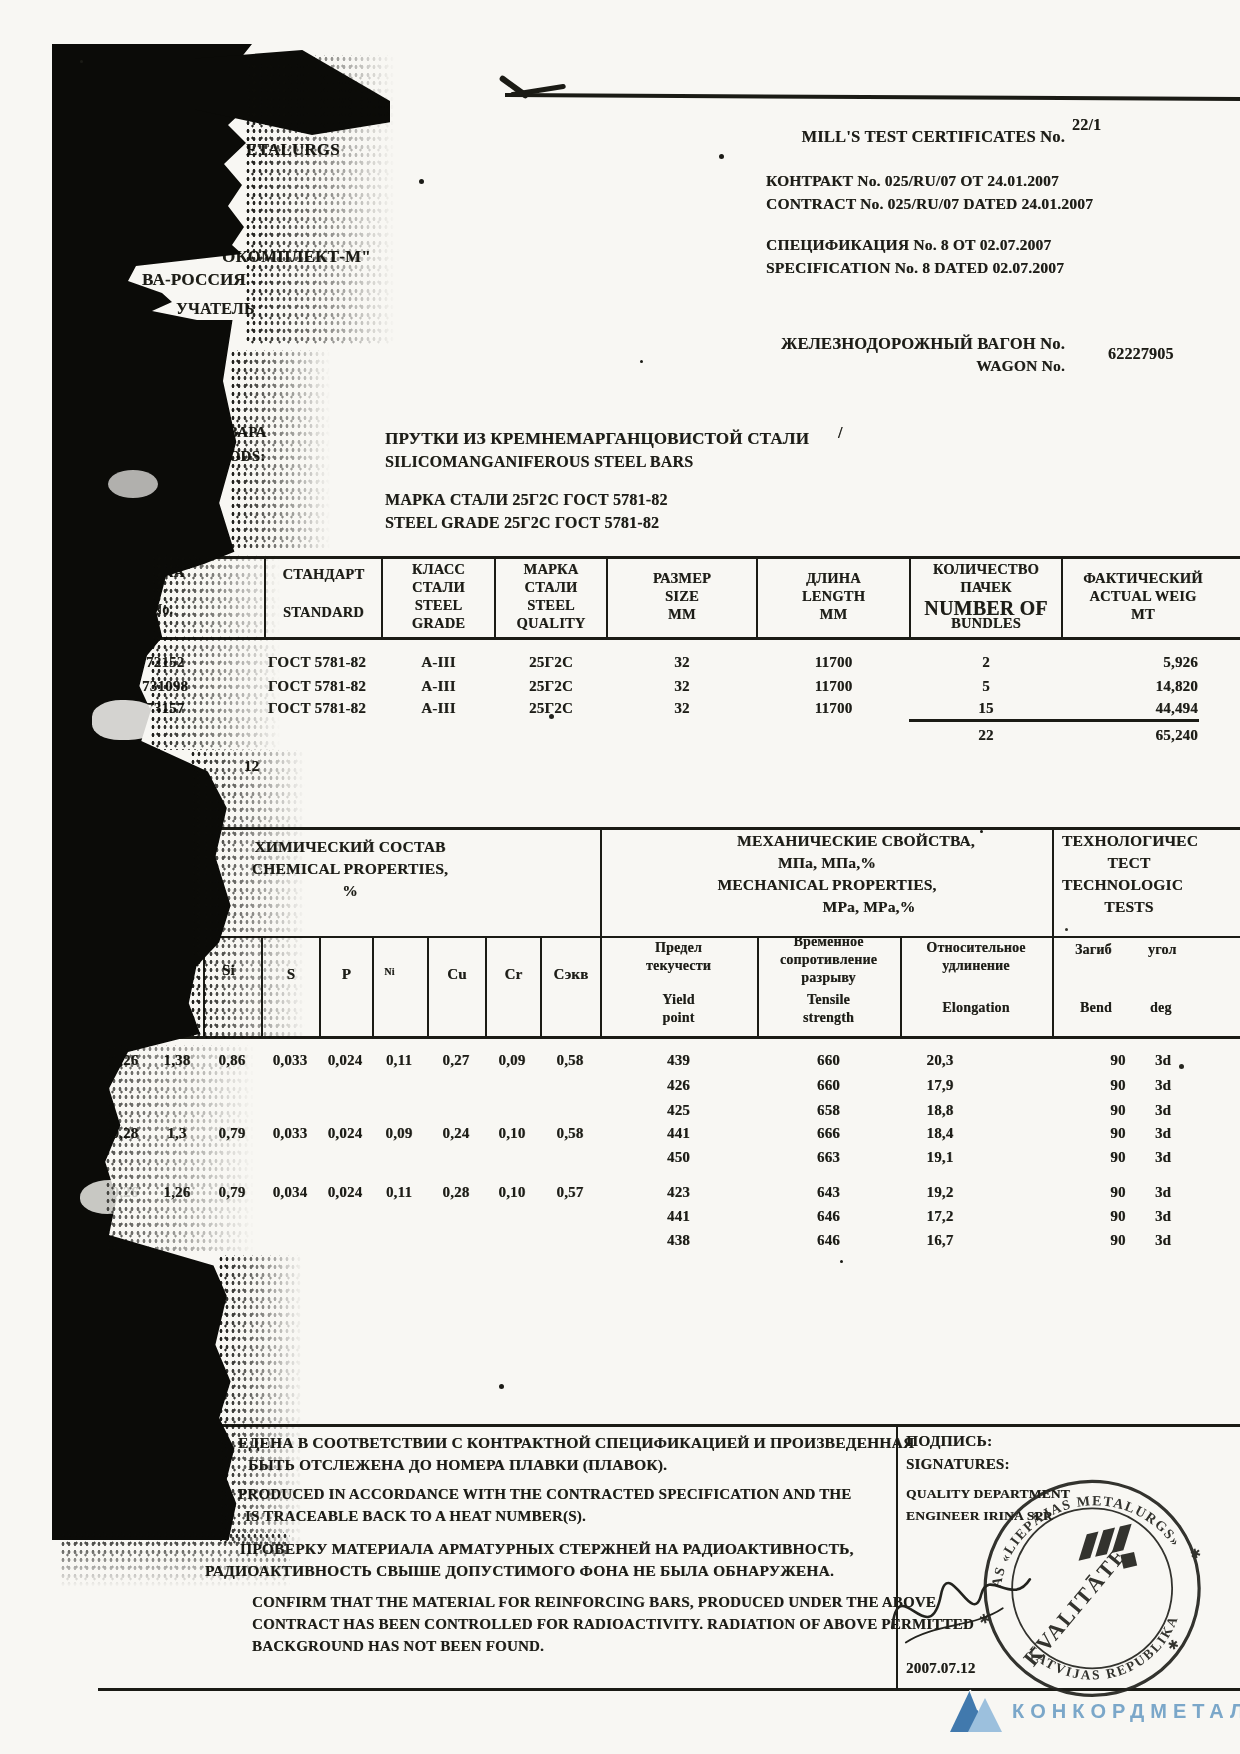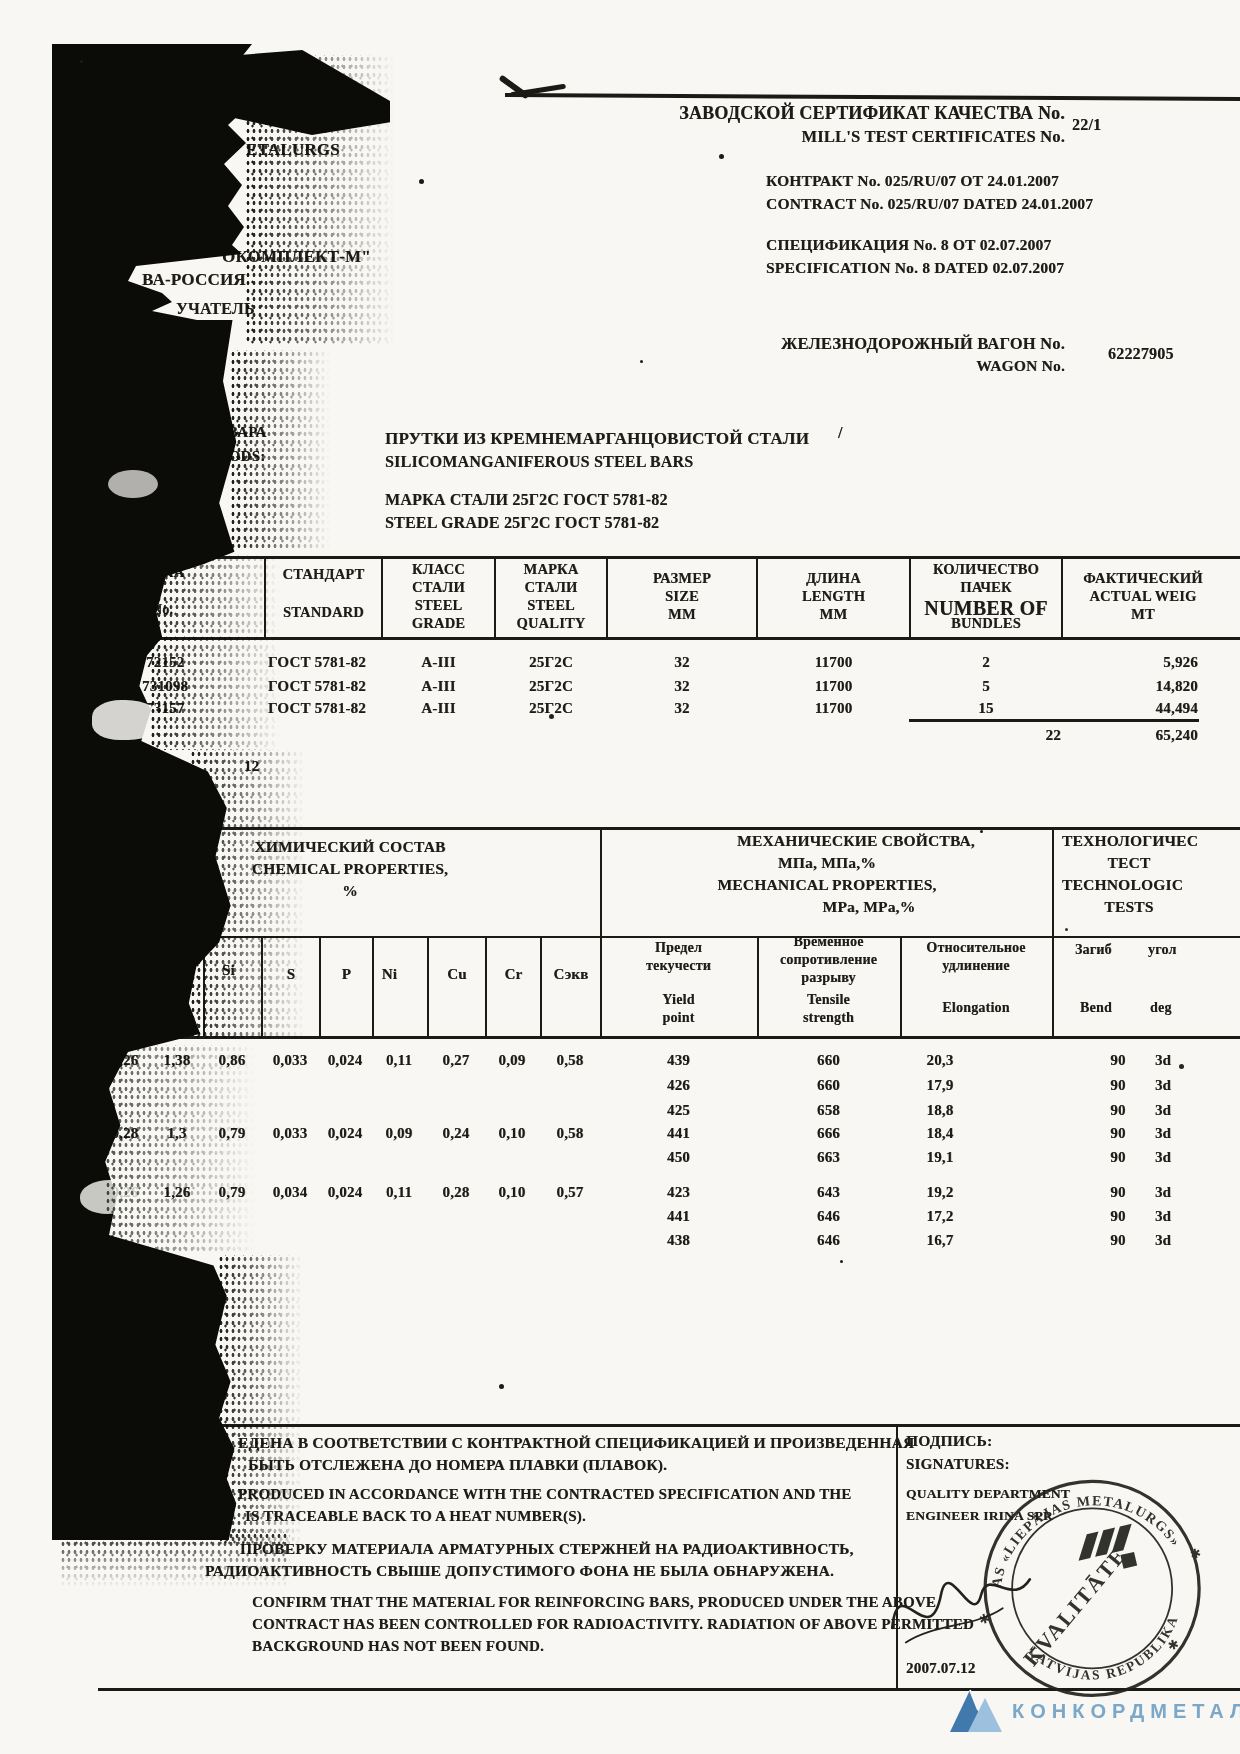--- a/index.html
+++ b/index.html
@@ -29,21 +29,20 @@
 </style>
 </head>
 <body>
 
 <div class="page">
 
   <div class="hl art" style="left:505px;top:95px;width:735px;height:4px;transform:rotate(.3deg);"></div>
   <div class="hl art" style="left:497px;top:84px;width:34px;height:6px;transform:rotate(36deg);border-radius:3px;"></div>
   <div class="hl art" style="left:510px;top:88px;width:56px;height:5px;transform:rotate(-9deg);border-radius:3px;"></div>
 
-  <div class="tx rt" style="left:620px;top:103px;width:445px;font-size:18px;">ЗАВОДСКОЙ СЕРТИФИКАТ КАЧЕСТВА  No.</div>
   <div class="tx rt" style="left:620px;top:127px;width:445px;font-size:16.5px;">MILL'S TEST CERTIFICATES  No.</div>
   <div class="tx" style="left:1072px;top:116px;font-size:16px;">22/1</div>
 
   <div class="tx" style="left:766px;top:172px;font-size:15.5px;">КОНТРАКТ No. 025/RU/07 ОТ 24.01.2007</div>
   <div class="tx" style="left:766px;top:195px;font-size:15.5px;">CONTRACT No. 025/RU/07 DATED 24.01.2007</div>
   <div class="tx" style="left:766px;top:236px;font-size:15.5px;">СПЕЦИФИКАЦИЯ No. 8 ОТ 02.07.2007</div>
   <div class="tx" style="left:766px;top:259px;font-size:15.5px;">SPECIFICATION No. 8 DATED 02.07.2007</div>
 
   <div class="tx rt" style="left:700px;top:334px;width:365px;font-size:16.5px;">ЖЕЛЕЗНОДОРОЖНЫЙ ВАГОН No.</div>
   <div class="tx rt" style="left:700px;top:357px;width:365px;font-size:15.5px;">WAGON No.</div>
@@ -107,21 +106,21 @@
 
   <div class="tx" style="left:268px;top:700px;font-size:15px;">ГОСТ 5781-82</div>
   <div class="tx ctr" style="left:383px;top:700px;width:111px;font-size:15px;">А-III</div>
   <div class="tx ctr" style="left:496px;top:700px;width:110px;font-size:15px;">25Г2С</div>
   <div class="tx ctr" style="left:608px;top:700px;width:148px;font-size:15px;">32</div>
   <div class="tx ctr" style="left:758px;top:700px;width:151px;font-size:15px;">11700</div>
   <div class="tx ctr" style="left:911px;top:700px;width:150px;font-size:15px;">15</div>
   <div class="tx rt" style="left:1061px;top:700px;width:137px;font-size:15px;">44,494</div>
 
   <div class="hl" style="left:909px;top:719px;width:290px;height:3px;"></div>
-  <div class="tx ctr" style="left:911px;top:727px;width:150px;font-size:15px;text-align:right;">22</div>
+  <div class="tx ctr" style="left:911px;top:727px;width:150px;font-size:15px;">22</div>
   <div class="tx rt" style="left:1061px;top:727px;width:137px;font-size:15px;">65,240</div>
 
   <div class="hl" style="left:98px;top:827px;width:1142px;height:3px;"></div>
   <div class="hl" style="left:98px;top:936px;width:1142px;height:2px;"></div>
   <div class="hl" style="left:98px;top:1036px;width:1142px;height:3px;"></div>
   <div class="vl" style="left:98px;top:827px;width:2px;height:212px;"></div>
   <div class="vl" style="left:600px;top:827px;width:2px;height:212px;"></div>
   <div class="vl" style="left:1052px;top:827px;width:2px;height:212px;"></div>
   <div class="vl" style="left:152px;top:938px;width:2px;height:98px;"></div>
   <div class="vl" style="left:203px;top:938px;width:2px;height:98px;"></div>
@@ -141,21 +140,21 @@
   <div class="tx ctr" style="left:602px;top:854px;width:450px;font-size:15.5px;">МПа, МПа,%</div>
   <div class="tx ctr" style="left:602px;top:876px;width:450px;font-size:15.5px;">MECHANICAL PROPERTIES,</div>
   <div class="tx ctr" style="left:602px;top:898px;width:534px;font-size:15.5px;">MPa, MPa,%</div>
   <div class="tx" style="left:1062px;top:832px;font-size:15.5px;">ТЕХНОЛОГИЧЕС</div>
   <div class="tx ctr" style="left:1054px;top:854px;width:150px;font-size:15.5px;">ТЕСТ</div>
   <div class="tx" style="left:1062px;top:876px;font-size:15.5px;">TECHNOLOGIC</div>
   <div class="tx ctr" style="left:1054px;top:898px;width:150px;font-size:15.5px;">TESTS</div>
 
   <div class="tx ctr" style="left:263px;top:966px;width:56px;font-size:15px;">S</div>
   <div class="tx ctr" style="left:321px;top:966px;width:51px;font-size:15px;">P</div>
-  <div class="tx ctr" style="left:374px;top:966px;width:31px;font-size:15px;text-align:center;">Ni</div>
+  <div class="tx ctr" style="left:374px;top:966px;width:31px;font-size:10px;text-align:center;">Ni</div>
   <div class="tx ctr" style="left:429px;top:966px;width:56px;font-size:15px;">Cu</div>
   <div class="tx ctr" style="left:487px;top:966px;width:53px;font-size:15px;">Cr</div>
   <div class="tx ctr" style="left:542px;top:966px;width:58px;font-size:15px;">Сэкв</div>
 
   <div class="tx ctr" style="left:602px;top:940px;width:153px;font-size:14px;">Предел</div>
   <div class="tx ctr" style="left:602px;top:958px;width:153px;font-size:14px;">текучести</div>
   <div class="tx ctr" style="left:602px;top:992px;width:153px;font-size:14px;">Yield</div>
   <div class="tx ctr" style="left:602px;top:1010px;width:153px;font-size:14px;">point</div>
   <div class="tx ctr" style="left:759px;top:934px;width:139px;font-size:14px;">Временное</div>
   <div class="tx ctr" style="left:759px;top:952px;width:139px;font-size:14px;">сопротивление</div>

